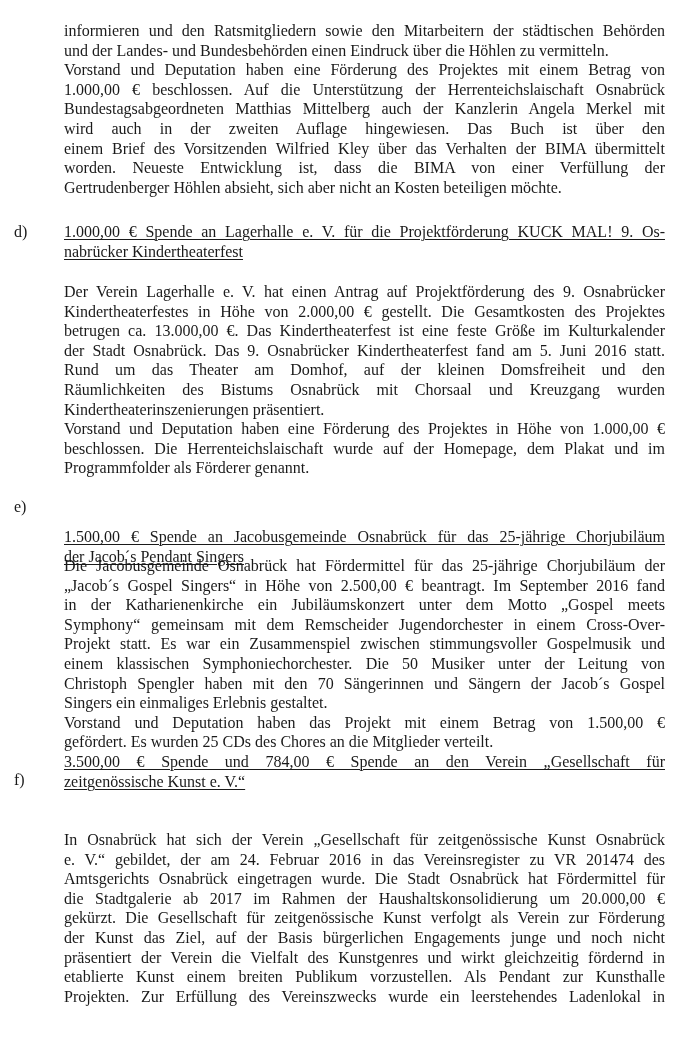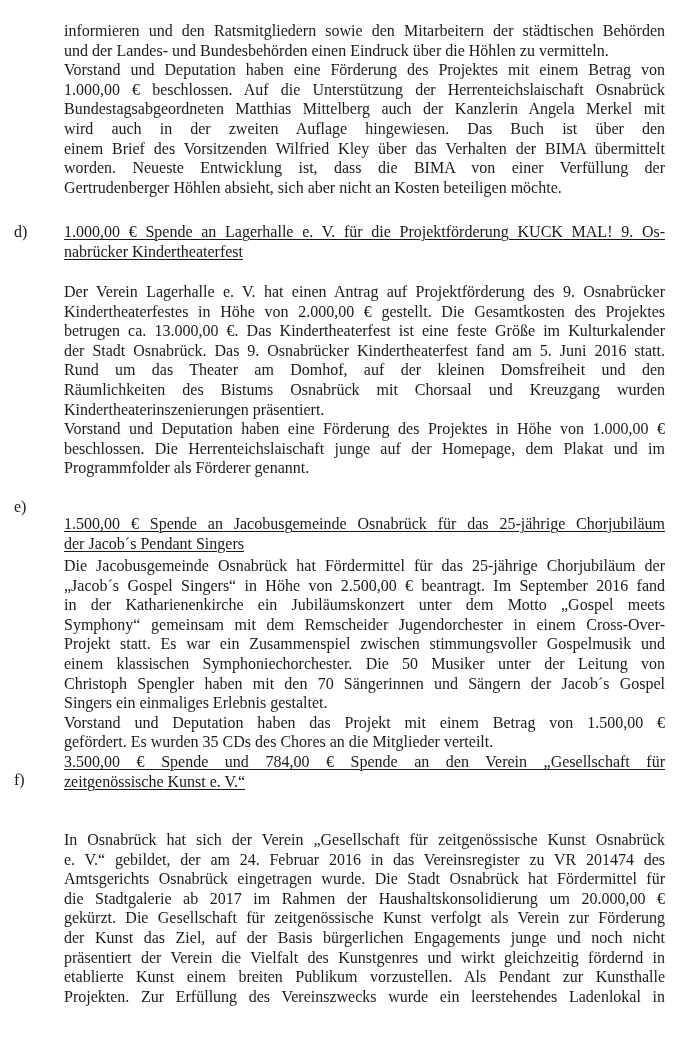--- a/index.html
+++ b/index.html
@@ -96,40 +96,40 @@
   </div>
   <div class="para" style="top:282px;">
     <span class="line">Der Verein Lagerhalle e. V. hat einen Antrag auf Projektförderung des 9. Osnabrücker</span>
     <span class="line">Kindertheaterfestes in Höhe von 2.000,00 € gestellt. Die Gesamtkosten des Projektes</span>
     <span class="line">betrugen ca. 13.000,00 €. Das Kindertheaterfest ist eine feste Größe im Kulturkalender</span>
     <span class="line">der Stadt Osnabrück. Das 9. Osnabrücker Kindertheaterfest fand am 5. Juni 2016 statt.</span>
     <span class="line">Rund um das Theater am Domhof, auf der kleinen Domsfreiheit und den</span>
     <span class="line">Räumlichkeiten des Bistums Osnabrück mit Chorsaal und Kreuzgang wurden</span>
     <span class="line last">Kindertheaterinszenierungen präsentiert.</span>
     <span class="line">Vorstand und Deputation haben eine Förderung des Projektes in Höhe von 1.000,00 €</span>
-    <span class="line">beschlossen. Die Herrenteichslaischaft junge auf der Homepage, dem Plakat und im</span>
+    <span class="line">beschlossen. Die Herrenteichslaischaft wurde auf der Homepage, dem Plakat und im</span>
     <span class="line last">Programmfolder als Förderer genannt.</span>
   </div>
 
   <div class="section-label" style="top:497px;">e)</div>
-  <div class="heading" style="top:514px;">
+  <div class="heading" style="top:527px;">
     <span class="line full"><span class="u">1.500,00 € Spende an Jacobusgemeinde Osnabrück für das 25-jährige Chorjubiläum</span></span>
     <span class="line"><span class="u">der Jacob´s Pendant Singers</span></span>
   </div>
   <div class="para" style="top:556px;">
     <span class="line">Die Jacobusgemeinde Osnabrück hat Fördermittel für das 25-jährige Chorjubiläum der</span>
     <span class="line">„Jacob´s Gospel Singers“ in Höhe von 2.500,00 € beantragt. Im September 2016 fand</span>
     <span class="line">in der Katharienenkirche ein Jubiläumskonzert unter dem Motto „Gospel meets</span>
     <span class="line">Symphony“ gemeinsam mit dem Remscheider Jugendorchester in einem Cross-Over-</span>
     <span class="line">Projekt statt. Es war ein Zusammenspiel zwischen stimmungsvoller Gospelmusik und</span>
     <span class="line">einem klassischen Symphoniechorchester. Die 50 Musiker unter der Leitung von</span>
     <span class="line">Christoph Spengler haben mit den 70 Sängerinnen und Sängern der Jacob´s Gospel</span>
     <span class="line last">Singers ein einmaliges Erlebnis gestaltet.</span>
     <span class="line">Vorstand und Deputation haben das Projekt mit einem Betrag von 1.500,00 €</span>
-    <span class="line last">gefördert. Es wurden 35 CDs des Chores an die Mitglieder verteilt.</span>
+    <span class="line last">gefördert. Es wurden 25 CDs des Chores an die Mitglieder verteilt.</span>
   </div>
 
   <div class="section-label" style="top:770px;">f)</div>
   <div class="heading" style="top:752px;">
     <span class="line full"><span class="u">3.500,00 € Spende und 784,00 € Spende an den Verein „Gesellschaft für</span></span>
     <span class="line"><span class="u">zeitgenössische Kunst e. V.“</span></span>
   </div>
   <div class="para" style="top:830px;">
     <span class="line">In Osnabrück hat sich der Verein „Gesellschaft für zeitgenössische Kunst Osnabrück</span>
     <span class="line">e. V.“ gebildet, der am 24. Februar 2016 in das Vereinsregister zu VR 201474 des</span>

